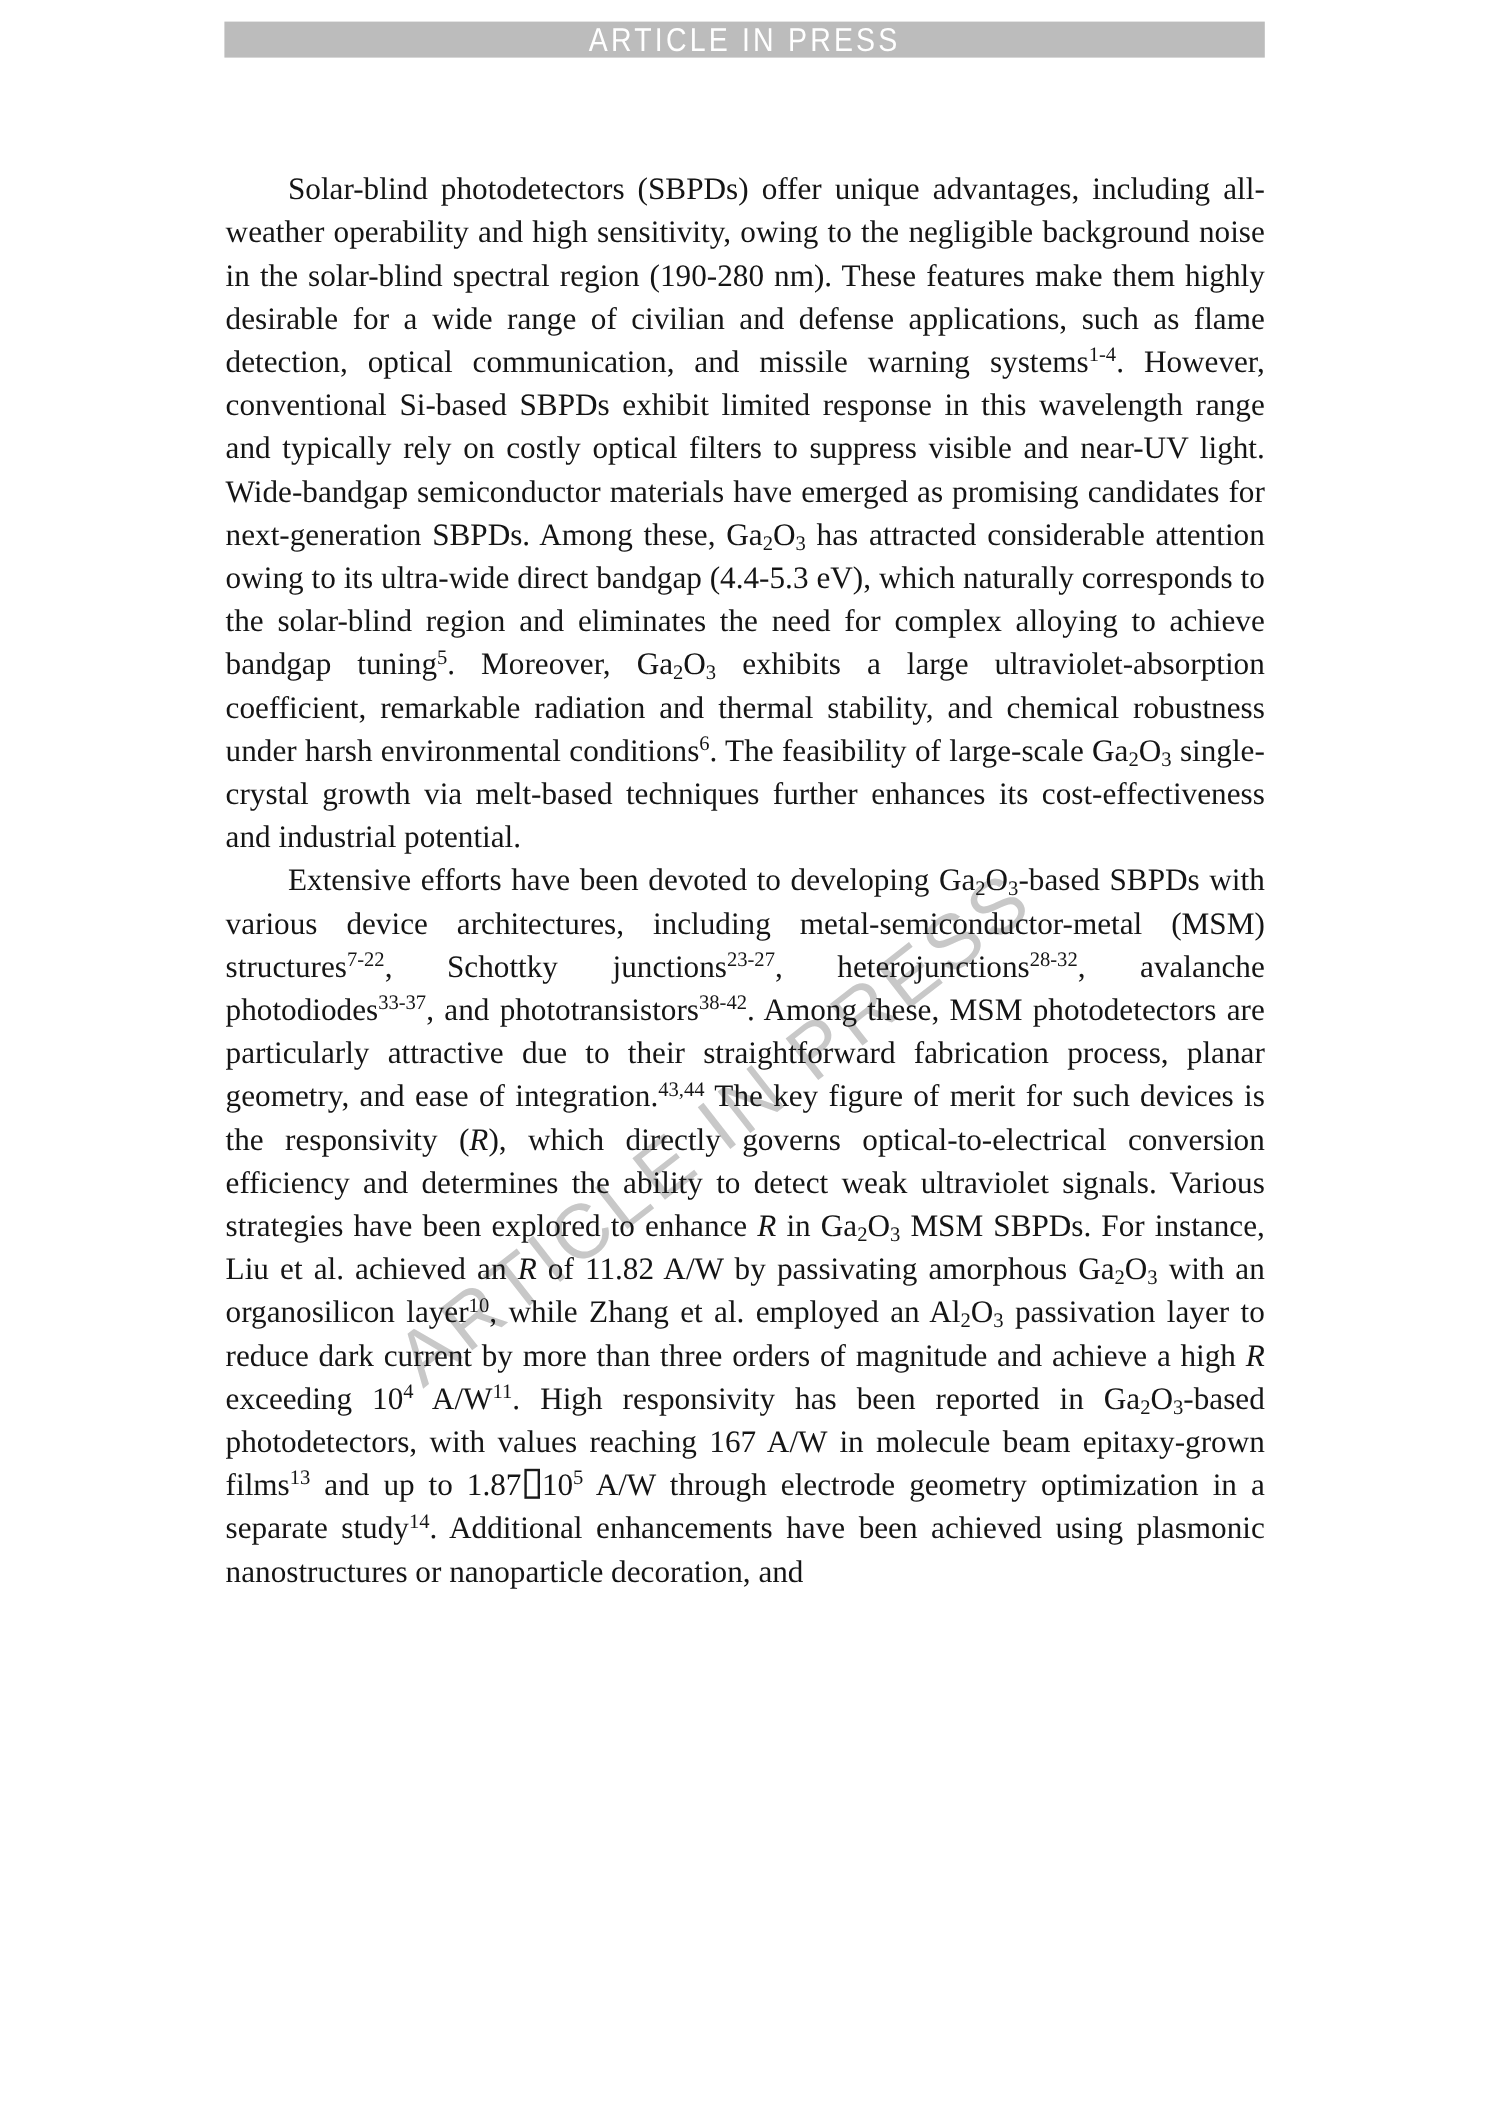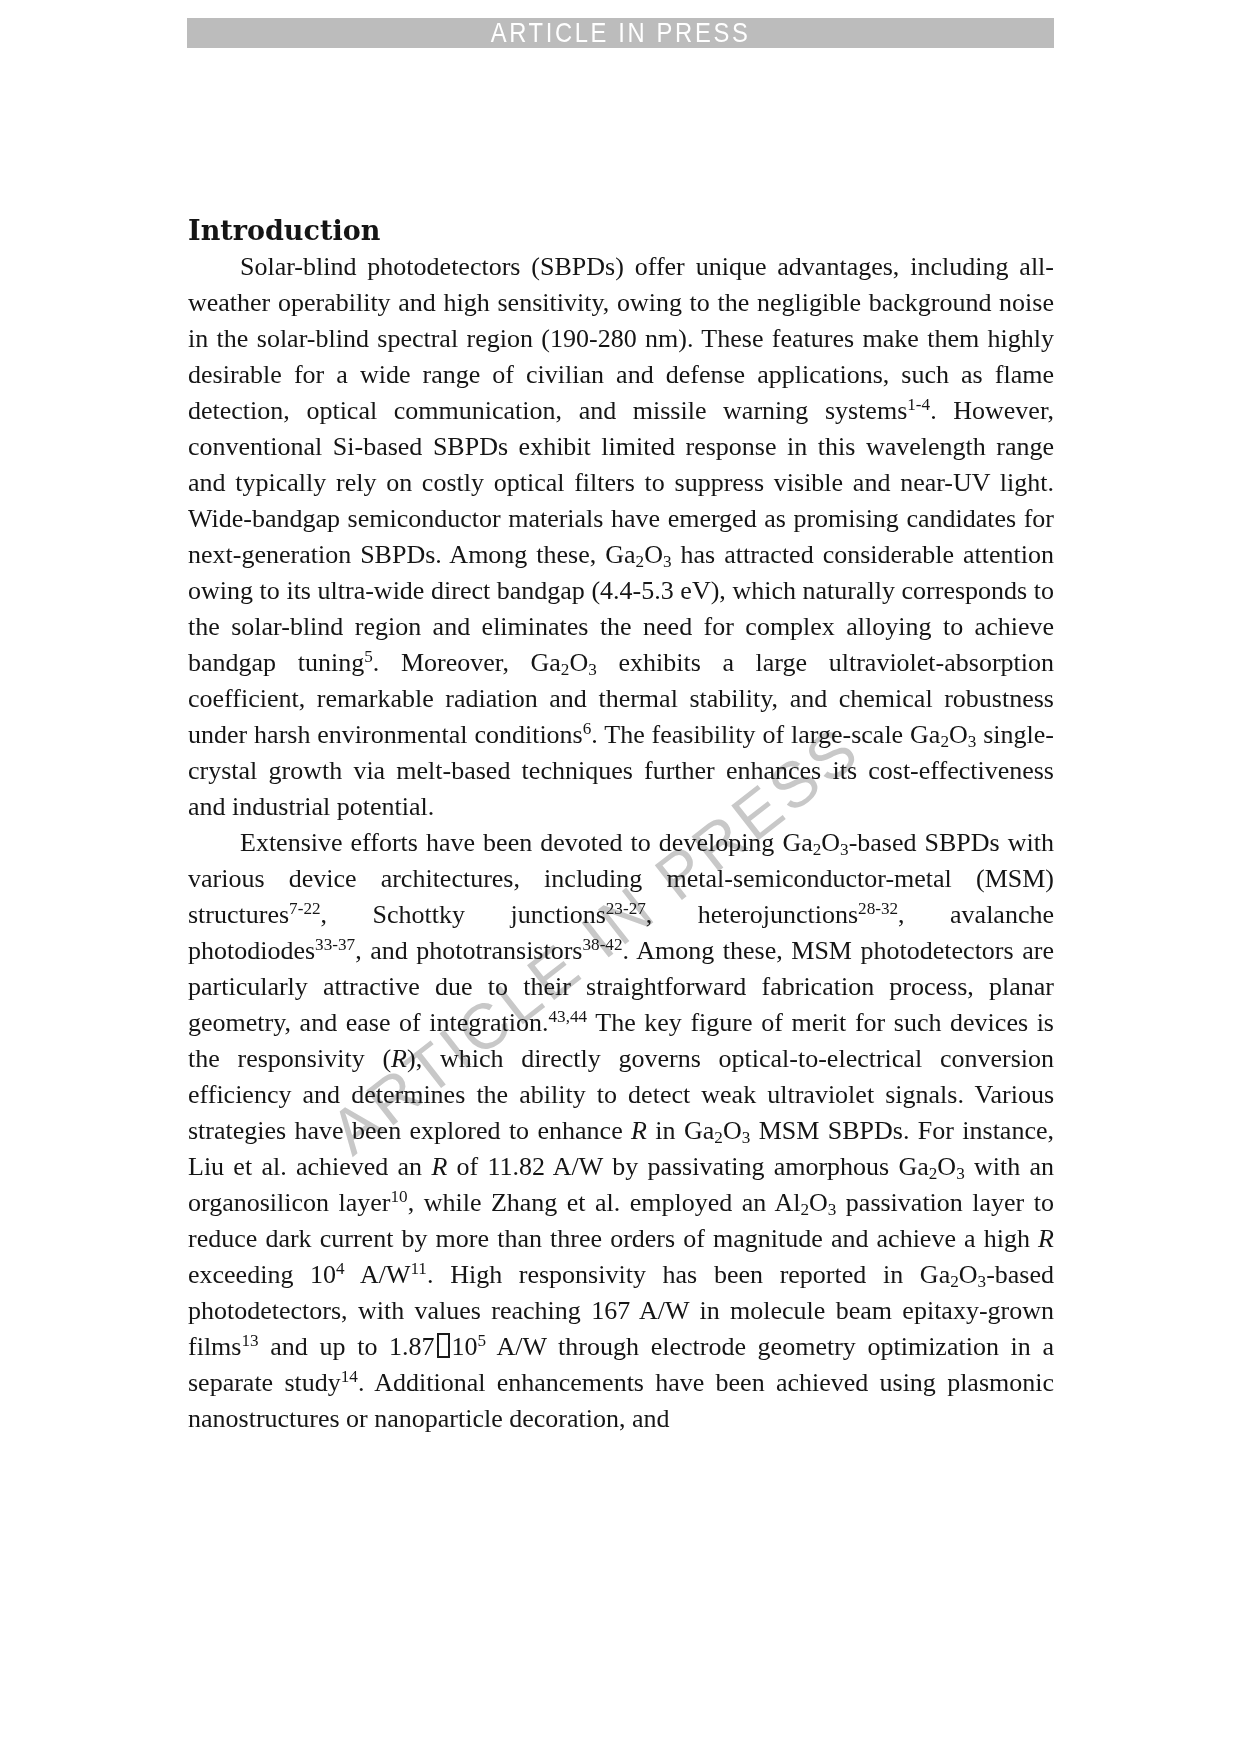--- a/index.html
+++ b/index.html
@@ -98,18 +98,17 @@
 
 <div class="page">
 
   <div class="banner">
     <span class="banner-text">ARTICLE IN PRESS</span>
   </div>
 
   <div class="watermark">ARTICLE IN PRESS</div>
 
   <div class="content">
-    <h2>Introduction</h2>
     <p class="indent">Solar-blind photodetectors (SBPDs) offer unique advantages, including all-weather operability and high sensitivity, owing to the negligible background noise in the solar-blind spectral region (190-280 nm). These features make them highly desirable for a wide range of civilian and defense applications, such as flame detection, optical communication, and missile warning systems<sup>1-4</sup>. However, conventional Si-based SBPDs exhibit limited response in this wavelength range and typically rely on costly optical filters to suppress visible and near-UV light. Wide-bandgap semiconductor materials have emerged as promising candidates for next-generation SBPDs. Among these, Ga<sub>2</sub>O<sub>3</sub> has attracted considerable attention owing to its ultra-wide direct bandgap (4.4-5.3 eV), which naturally corresponds to the solar-blind region and eliminates the need for complex alloying to achieve bandgap tuning<sup>5</sup>. Moreover, Ga<sub>2</sub>O<sub>3</sub> exhibits a large ultraviolet-absorption coefficient, remarkable radiation and thermal stability, and chemical robustness under harsh environmental conditions<sup>6</sup>. The feasibility of large-scale Ga<sub>2</sub>O<sub>3</sub> single-crystal growth via melt-based techniques further enhances its cost-effectiveness and industrial potential.</p>
     <p class="indent">Extensive efforts have been devoted to developing Ga<sub>2</sub>O<sub>3</sub>-based SBPDs with various device architectures, including metal-semiconductor-metal (MSM) structures<sup>7-22</sup>, Schottky junctions<sup>23-27</sup>, heterojunctions<sup>28-32</sup>, avalanche photodiodes<sup>33-37</sup>, and phototransistors<sup>38-42</sup>. Among these, MSM photodetectors are particularly attractive due to their straightforward fabrication process, planar geometry, and ease of integration.<sup>43,44</sup> The key figure of merit for such devices is the responsivity (<em>R</em>), which directly governs optical-to-electrical conversion efficiency and determines the ability to detect weak ultraviolet signals. Various strategies have been explored to enhance <em>R</em> in Ga<sub>2</sub>O<sub>3</sub> MSM SBPDs. For instance, Liu et al. achieved an <em>R</em> of 11.82 A/W by passivating amorphous Ga<sub>2</sub>O<sub>3</sub> with an organosilicon layer<sup>10</sup>, while Zhang et al. employed an Al<sub>2</sub>O<sub>3</sub> passivation layer to reduce dark current by more than three orders of magnitude and achieve a high <em>R</em> exceeding 10<sup>4</sup> A/W<sup>11</sup>. High responsivity has been reported in Ga<sub>2</sub>O<sub>3</sub>-based photodetectors, with values reaching 167 A/W in molecule beam epitaxy-grown films<sup>13</sup> and up to 1.87<span class="tofu"></span>10<sup>5</sup> A/W through electrode geometry optimization in a separate study<sup>14</sup>. Additional enhancements have been achieved using plasmonic nanostructures or nanoparticle decoration, and</p>
   </div>
 
 </div>
 
 </body></html>

